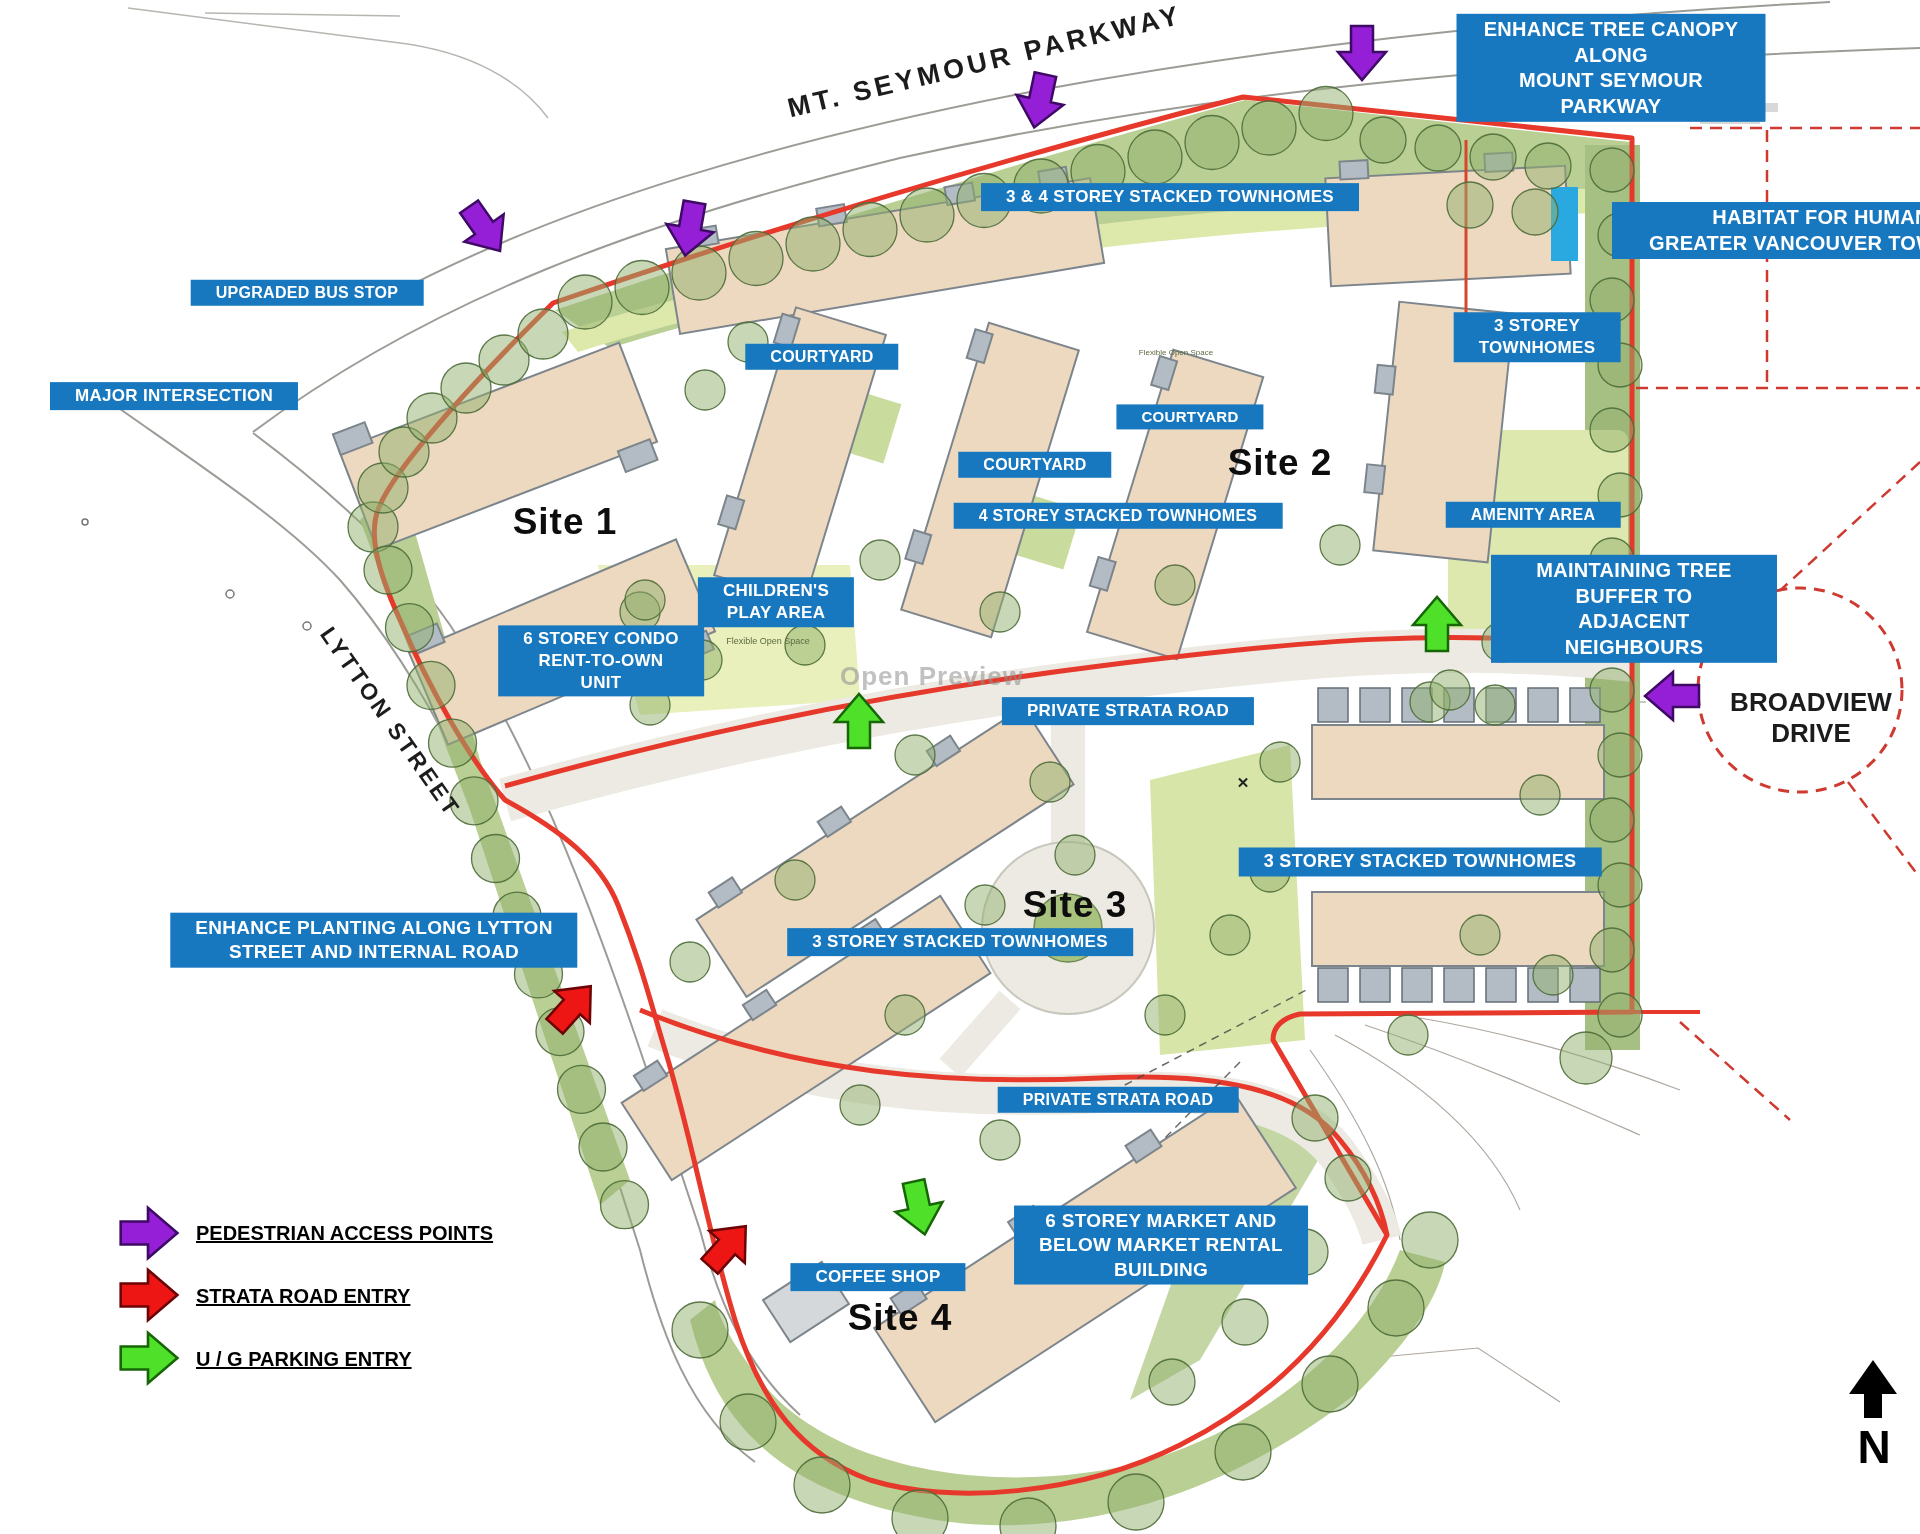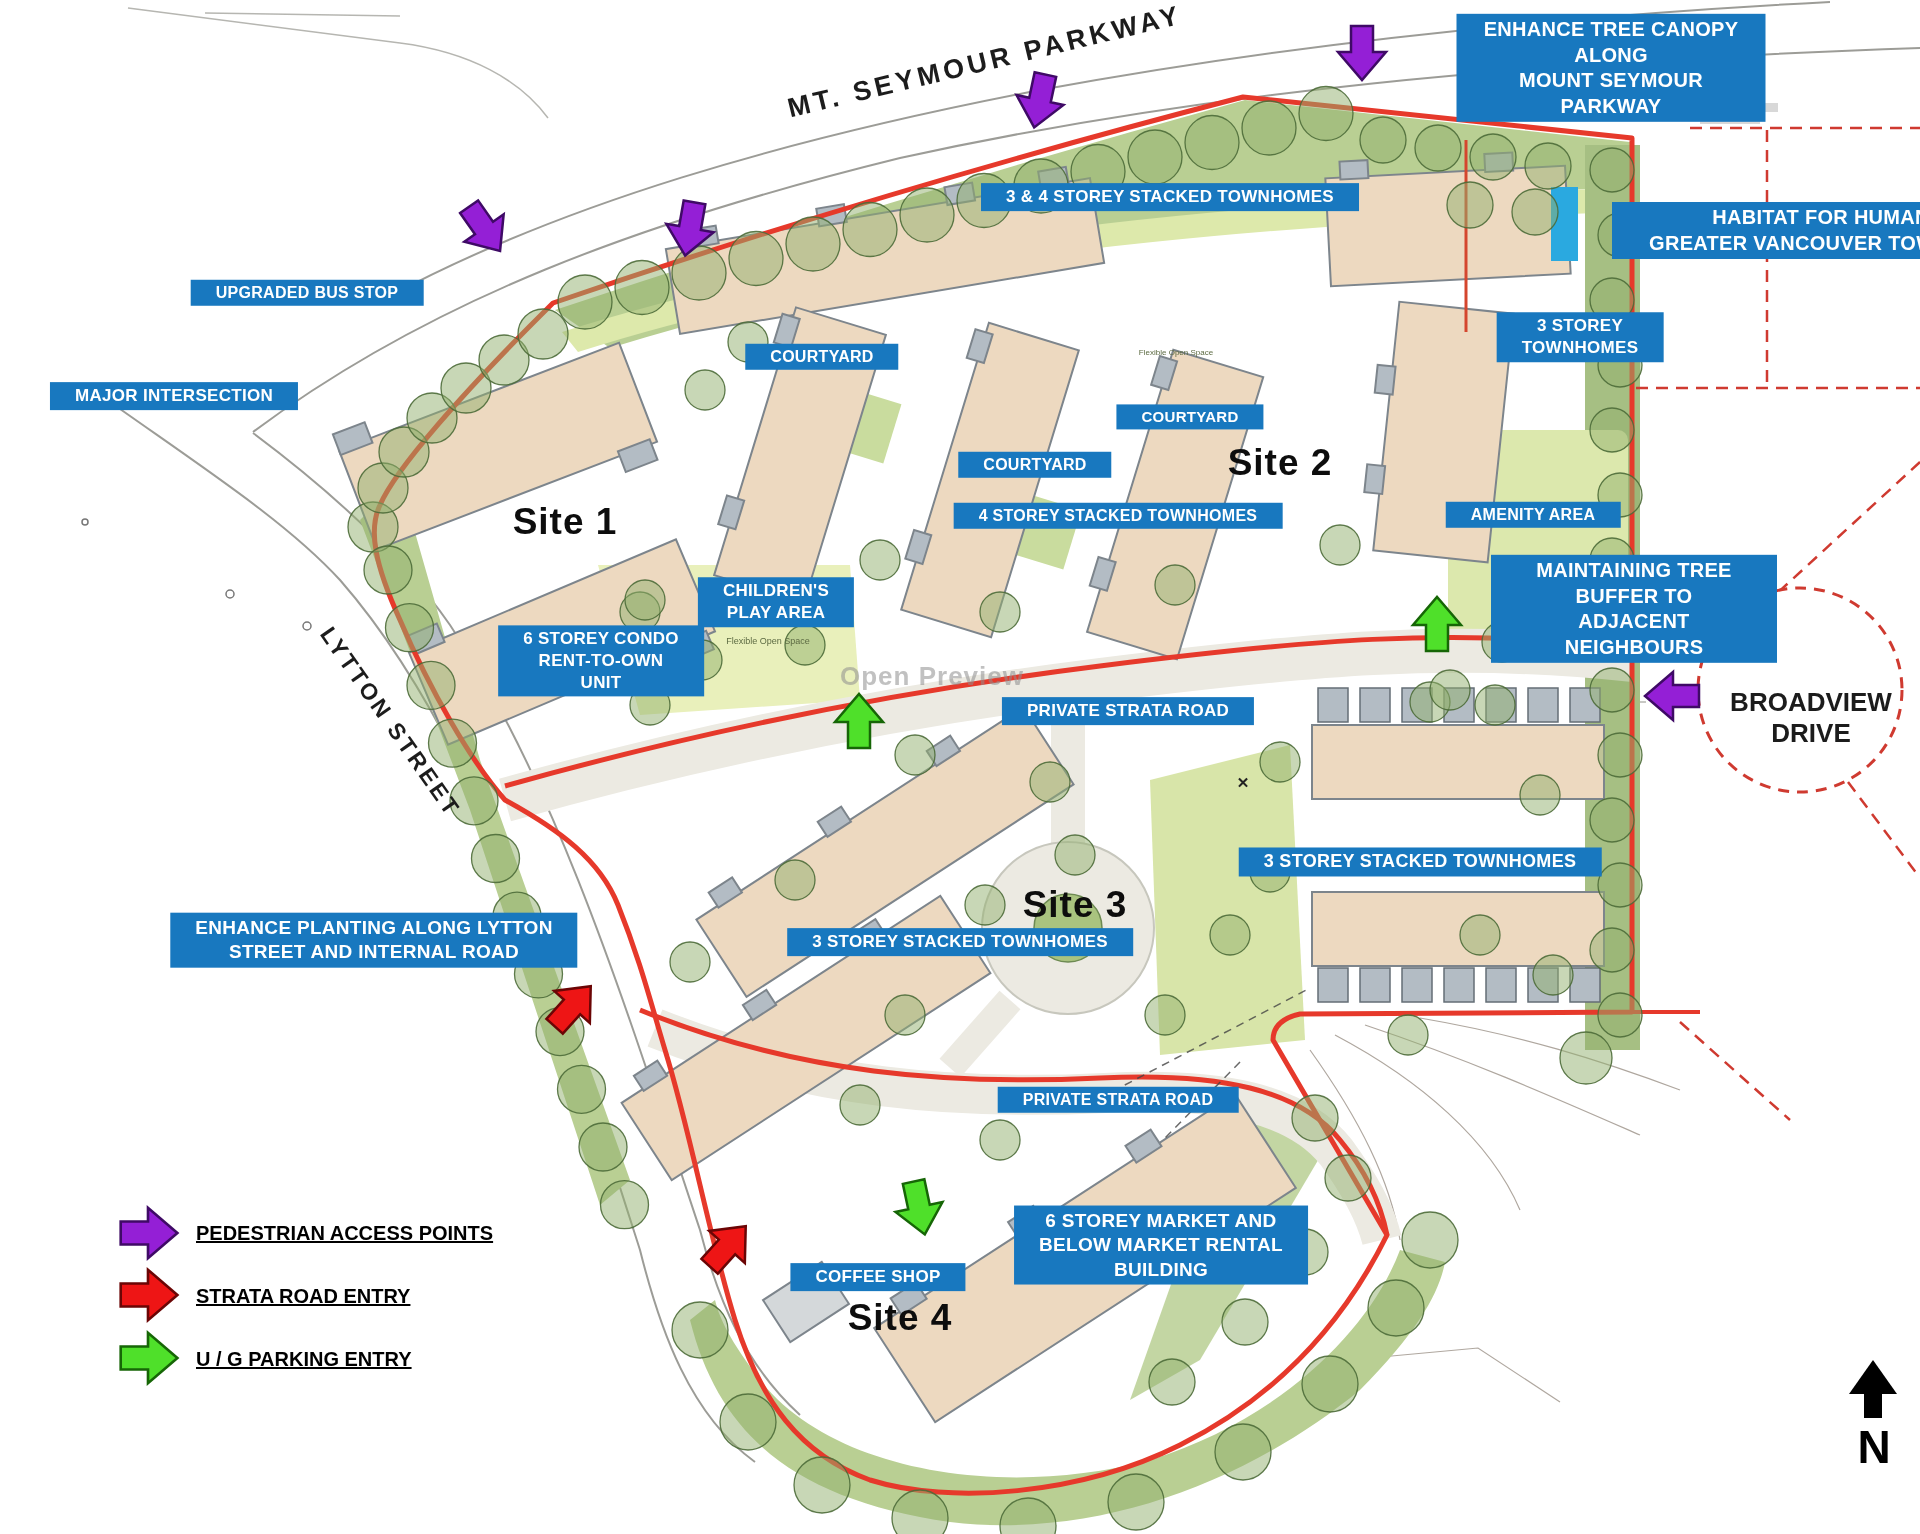--- a/index.html
+++ b/index.html
@@ -339,21 +339,21 @@
   <div class="site" style="left:1075px;top:885px;margin-top:20px;">Site 3</div>
   <div class="site" style="left:900px;top:1318px;">Site 4</div>
 
   <div class="bl" style="left:1611px;top:68px;font-size:20px;">ENHANCE TREE CANOPY ALONG
 MOUNT SEYMOUR PARKWAY</div>
   <div class="bl noc" style="left:1612px;top:202px;width:400px;font-size:20px;">HABITAT FOR HUMANITY
 GREATER VANCOUVER TOWNHOMES</div>
   <div class="bl" style="left:307px;top:293px;font-size:16px;">UPGRADED BUS STOP</div>
   <div class="bl" style="left:174px;top:396px;font-size:17px;">MAJOR INTERSECTION</div>
   <div class="bl" style="left:1170px;top:197px;font-size:17px;text-align:center;">3 &amp; 4 STOREY STACKED TOWNHOMES</div>
-  <div class="bl" style="left:1580px;top:337px;font-size:17px;">3 STOREY
+  <div class="bl" style="left:1537px;top:337px;font-size:17px;">3 STOREY
 TOWNHOMES</div>
   <div class="bl" style="left:822px;top:357px;font-size:16px;">COURTYARD</div>
   <div class="bl" style="left:1190px;top:417px;font-size:15px;">COURTYARD</div>
   <div class="bl" style="left:1035px;top:465px;font-size:16px;">COURTYARD</div>
   <div class="bl" style="left:1118px;top:516px;font-size:16px;">4 STOREY STACKED TOWNHOMES</div>
   <div class="bl" style="left:1533px;top:515px;font-size:16px;">AMENITY AREA</div>
   <div class="bl" style="left:776px;top:602px;font-size:17px;">CHILDREN'S
 PLAY AREA</div>
   <div class="bl" style="left:601px;top:661px;font-size:17px;">6 STOREY CONDO
 RENT-TO-OWN

